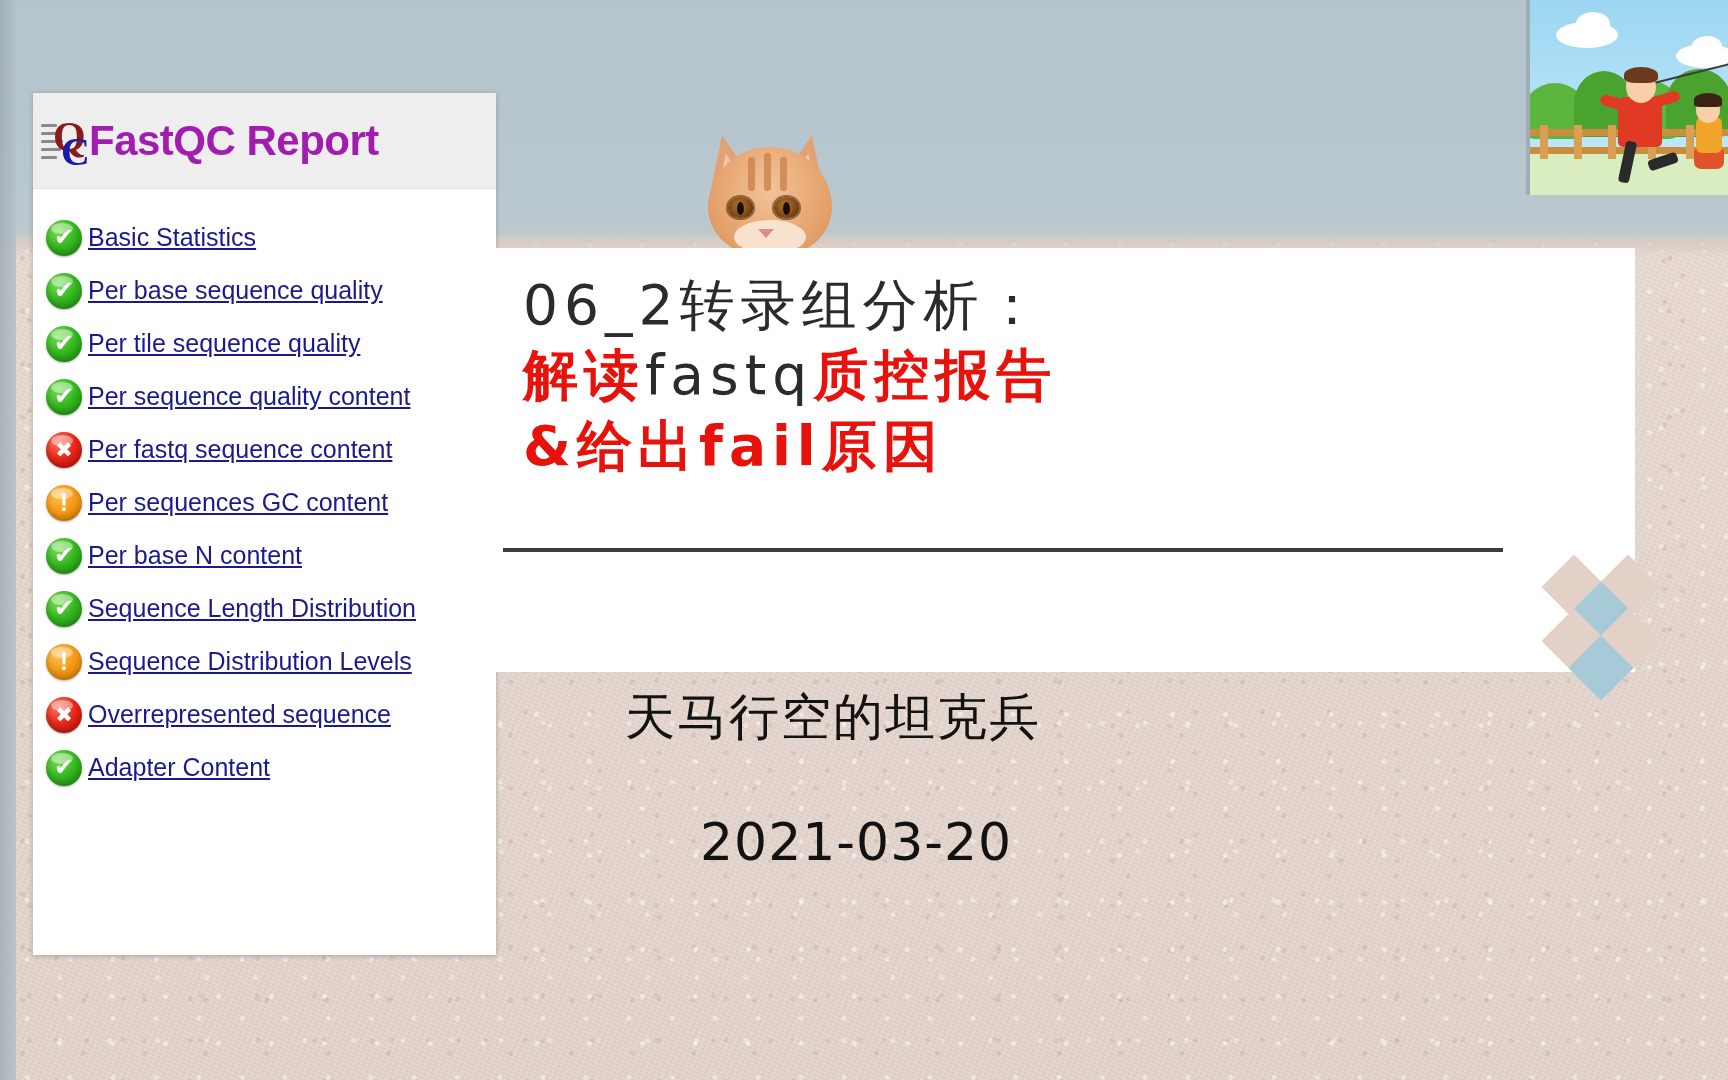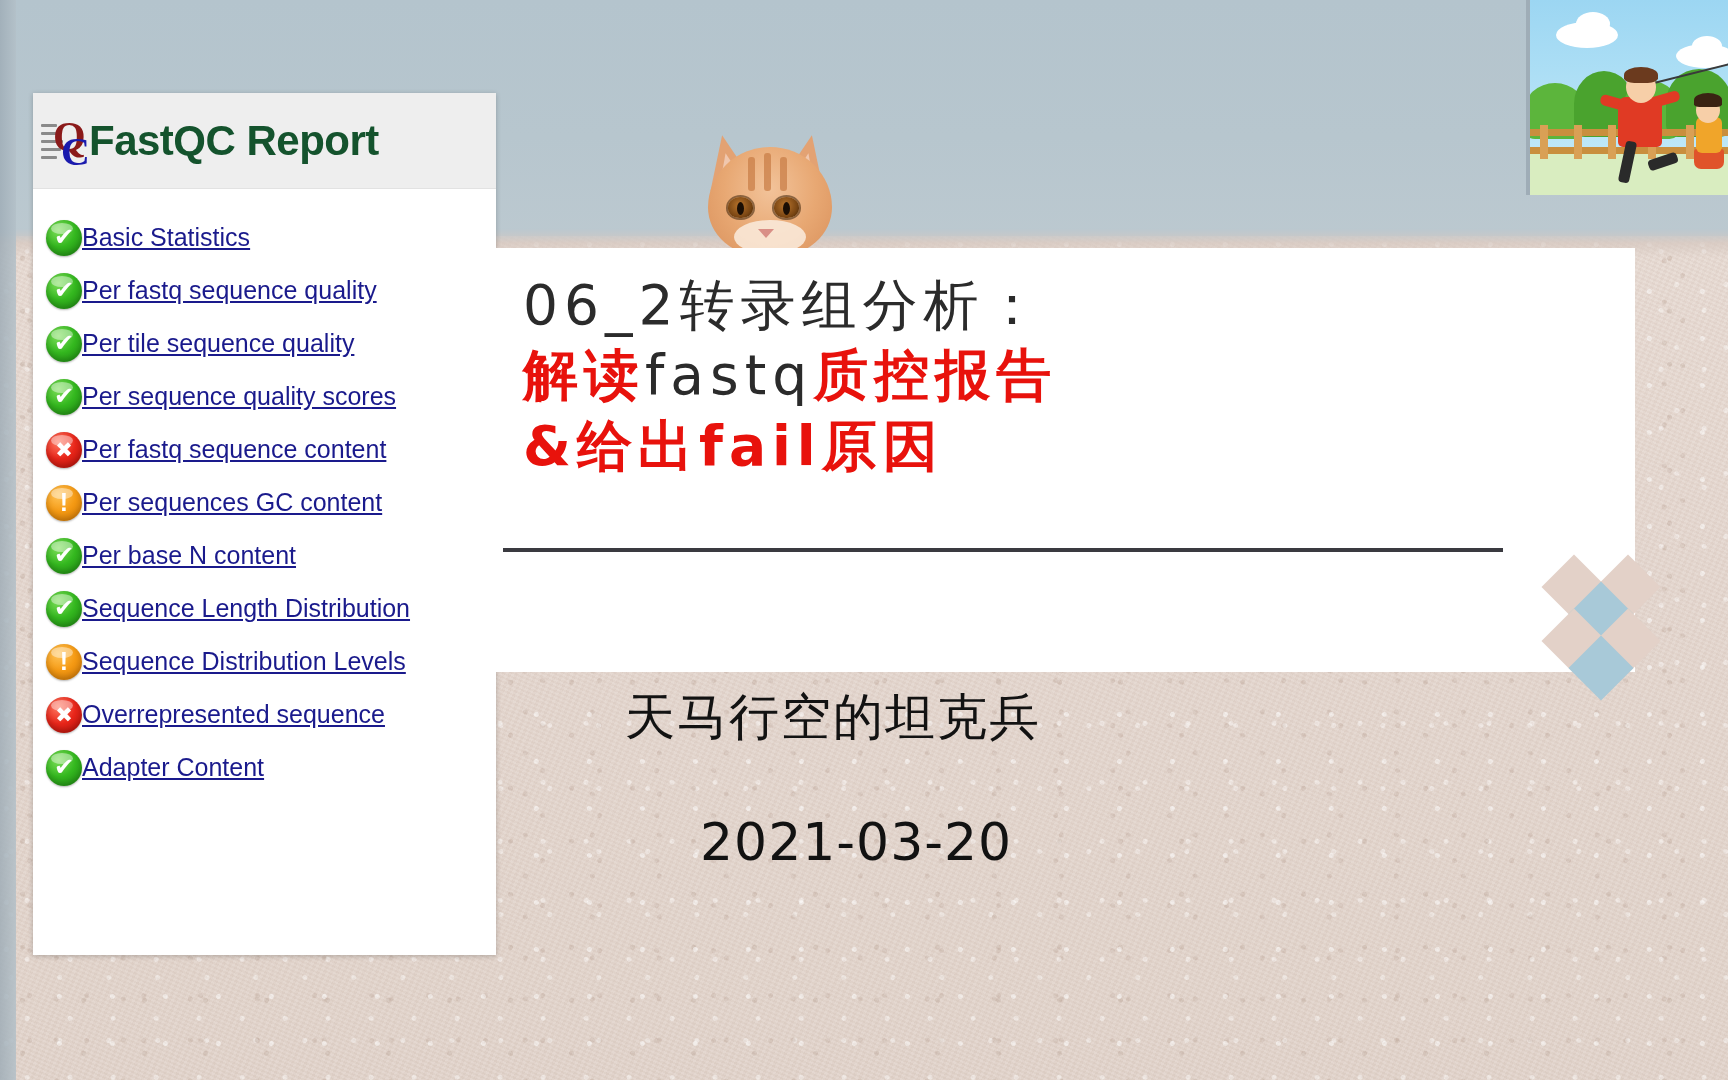--- a/index.html
+++ b/index.html
@@ -114,21 +114,21 @@
   .logo-lines i:nth-child(5){width:16px;}
   .logo-q{
     position:absolute;left:12px;top:4px;font-size:42px;font-weight:bold;color:#8b1a1a;
     font-family:"Liberation Serif","DejaVu Serif",serif;line-height:1;
   }
   .logo-c{
     position:absolute;left:20px;top:20px;font-size:40px;font-weight:bold;color:#1a1aad;
     font-family:"Liberation Serif","DejaVu Serif",serif;line-height:1;
   }
   #fastqc-title{
-    font-size:42px;font-weight:bold;color:#14532d;letter-spacing:-.5px;
+    font-size:42px;font-weight:bold;color:#a21caf;letter-spacing:-.5px;
     margin-left:-4px;white-space:nowrap;
   }
   #summary-heading{
     font-size:35px;font-weight:bold;color:#8b1a1a;
     margin:26px 0 0 12px;
   }
   #summary-list{margin:22px 0 0 0;padding:0;list-style:none;}
   .summary-item{
     display:flex;align-items:center;height:53px;padding-left:13px;box-sizing:border-box;
   }
@@ -143,21 +143,21 @@
     border-radius:50%;background:rgba(255,255,255,.42);
   }
   .status-icon.pass{background:radial-gradient(circle at 35% 28%, #7ede5a 0%, #34b81f 48%, #1e8c12 100%);}
   .status-icon.warn{background:radial-gradient(circle at 35% 28%, #ffc357 0%, #f59a14 48%, #d87b05 100%);}
   .status-icon.fail{background:radial-gradient(circle at 35% 28%, #ff7a63 0%, #e8261a 48%, #b80f08 100%);}
   .glyph{position:relative;z-index:2;font-size:22px;line-height:1;}
   .glyph.check{font-size:24px;margin-top:-2px;}
   .glyph.bang{font-size:25px;font-weight:bold;}
   .glyph.ex{font-size:21px;font-weight:bold;}
   .summary-link{
-    font-size:25px;color:#1a1a8c;
+    margin-left:6px;font-size:25px;color:#1a1a8c;
     text-decoration:underline;white-space:nowrap;cursor:pointer;
   }
 
   
   #slide{
     position:absolute;left:495px;top:248px;width:1140px;height:424px;
     background:#ffffff;
   }
   #slide-title{
     position:absolute;left:28px;top:22px;width:950px;
@@ -276,33 +276,33 @@
       <li class="summary-item">
         <span class="status-icon pass">
           <span class="glyph check">✔</span>
         </span>
         <span class="summary-link">Basic Statistics</span>
       </li>
       <li class="summary-item">
         <span class="status-icon pass">
           <span class="glyph check">✔</span>
         </span>
-        <span class="summary-link">Per fastq sequence quality</span>
+        <span class="summary-link">Per base sequence quality</span>
       </li>
       <li class="summary-item">
         <span class="status-icon pass">
           <span class="glyph check">✔</span>
         </span>
         <span class="summary-link">Per tile sequence quality</span>
       </li>
       <li class="summary-item">
         <span class="status-icon pass">
           <span class="glyph check">✔</span>
         </span>
-        <span class="summary-link">Per sequence quality scores</span>
+        <span class="summary-link">Per sequence quality content</span>
       </li>
       <li class="summary-item">
         <span class="status-icon fail">
           <span class="glyph ex">✖</span>
         </span>
         <span class="summary-link">Per fastq sequence content</span>
       </li>
       <li class="summary-item">
         <span class="status-icon warn">
           <span class="glyph bang">!</span>

